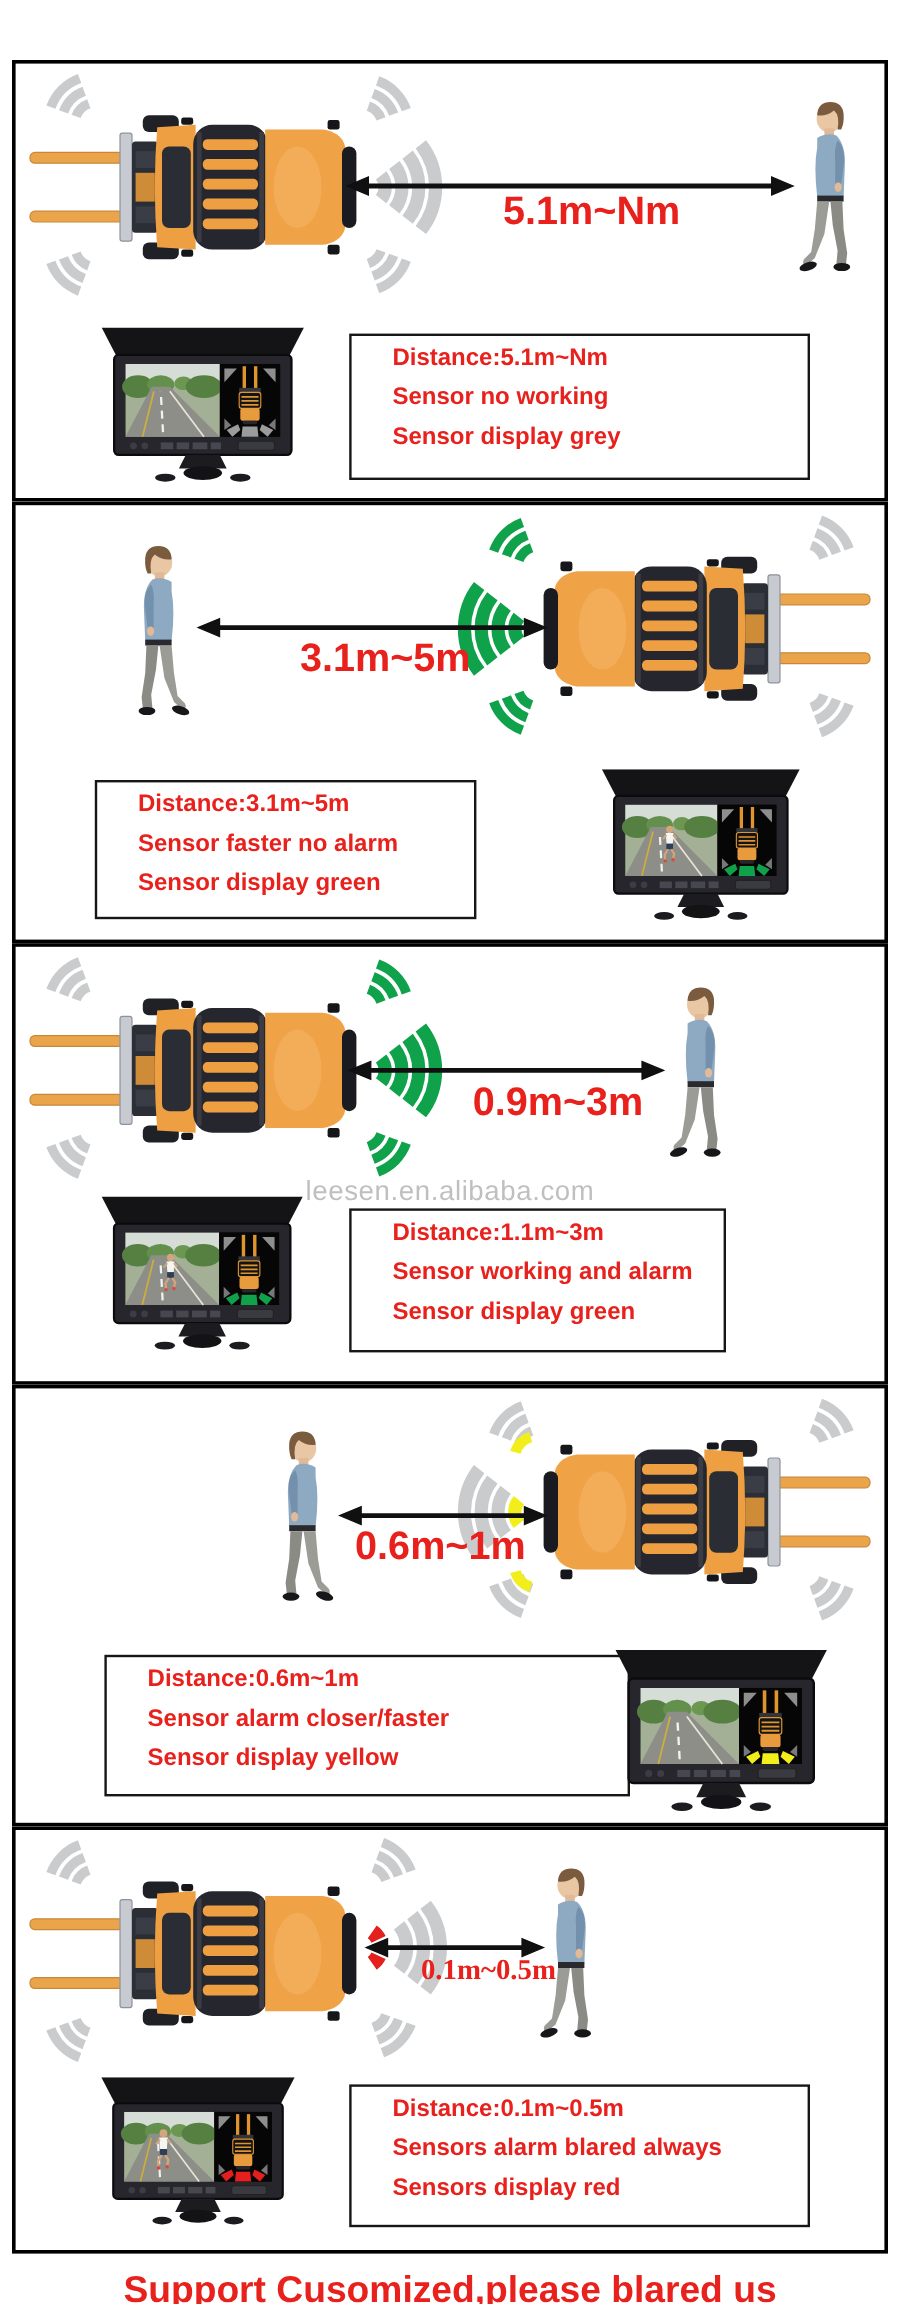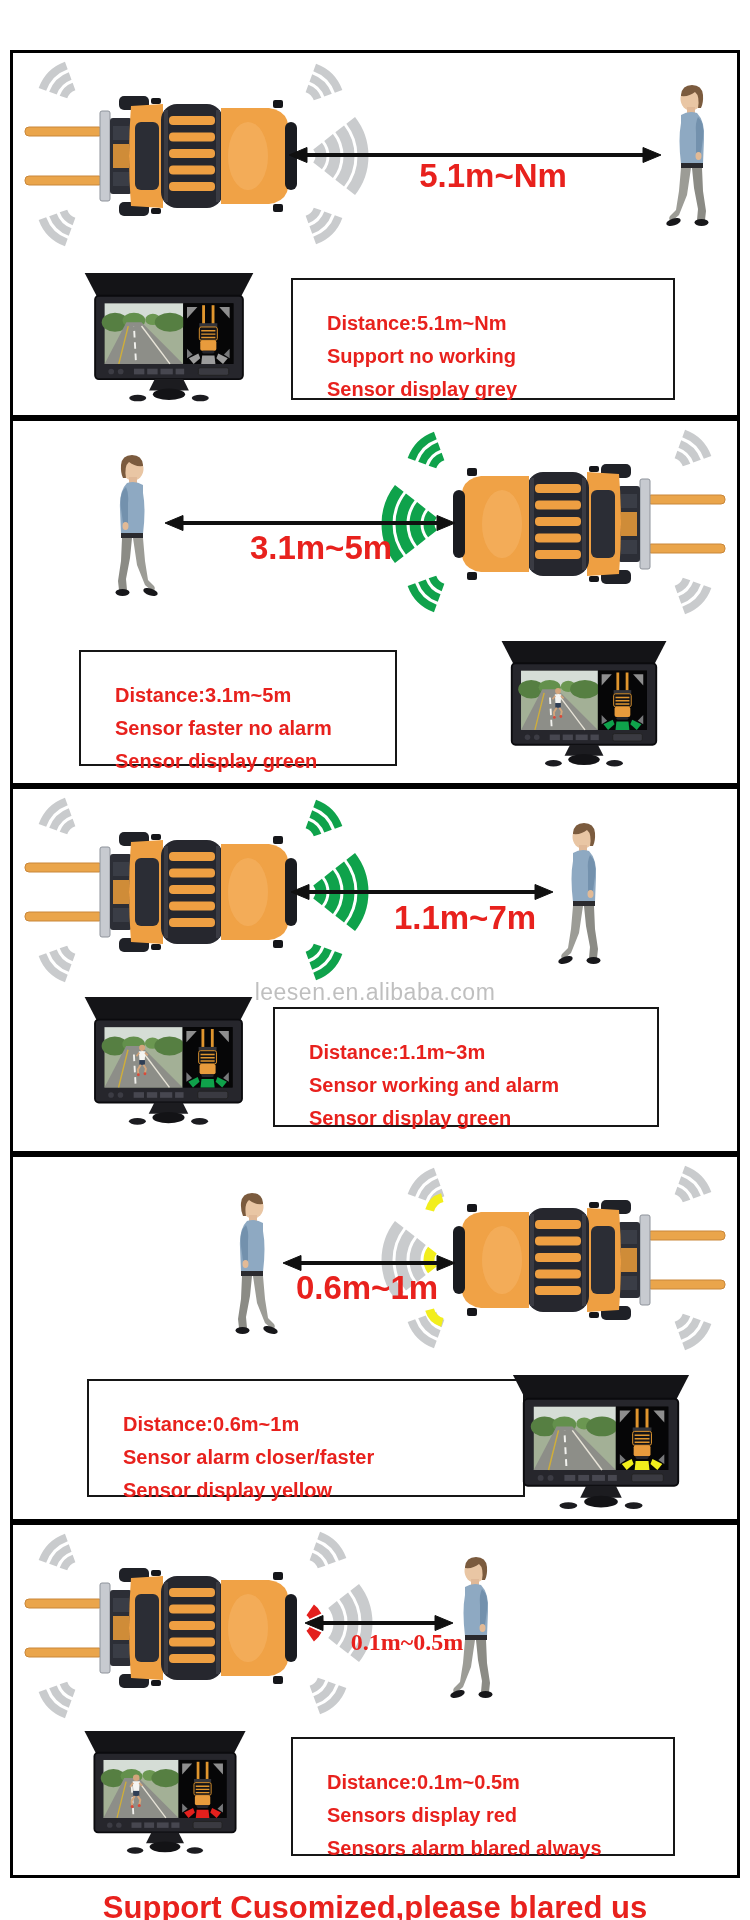--- a/index.html
+++ b/index.html
@@ -7,21 +7,21 @@
         font-family:"Liberation Sans",sans-serif;margin-top:40px;}
   .panels{position:absolute;left:10px;top:10px;width:730px;}
   .panel{position:relative;width:730px;height:368px;border:3px solid #000;
          box-sizing:border-box;background:#fff;}
   .panel.short{height:356px;}
   .scene{position:absolute;left:0;top:0;width:724px;height:362px;display:block;}
   .dlabel{position:absolute;transform:translateX(-50%);color:#e8211d;font-weight:700;
           font-size:33px;line-height:34px;white-space:nowrap;}
   .dlabel.small{font-size:24px;line-height:26px;font-family:Liberation Serif, serif;}
   .textbox{position:absolute;background:#fff;border:2px solid #161616;box-sizing:border-box;
-           padding:32px 8px 0 34px;z-index:2;}
+           padding:7px 8px 0 34px;z-index:2;}
   .tline{color:#e8211d;font-weight:700;font-size:20px;line-height:22px;margin-bottom:11px;
          white-space:nowrap;}
   .monitor{position:absolute;z-index:2;}
   .monitor svg{width:100%;height:auto;display:block;}
   .watermark{position:absolute;left:0;top:190px;width:724px;text-align:center;z-index:3;
              color:#b5b5b5;opacity:.85;font-size:23px;letter-spacing:.5px;}
   .footer{position:absolute;left:0;top:1850px;width:750px;text-align:center;
           color:#e8211d;font-weight:700;font-size:31px;}
 </style>
 </head>
@@ -161,21 +161,21 @@
           <use href="#g-monitor"></use>
           <g fill="#9c9c9c">
             <polygon points="126,85 116,90 121,96 128,90"></polygon>
             <polygon points="130,87 129,96 144,96 143,87"></polygon>
             <polygon points="147,85 157,90 152,96 145,90"></polygon>
           </g>
         </svg>
       </div>
       <div class="textbox" style="left:278px;top:225px;width:384px;height:122px">
         <div class="tline">Distance:5.1m~Nm</div>
-        <div class="tline">Support no working</div>
+        <div class="tline">Sensor no working</div>
         <div class="tline">Sensor display grey</div>
       </div>
     </div>
 
     <div class="panel">
       <svg class="scene" viewBox="0 0 724 362">
         <g transform="translate(724,0) scale(-1,1)">
           <use href="#g-fan-diag" transform="translate(67,-6) scale(-0.8,0.8)" stroke="#c9cbcd"></use>
           <use href="#g-fan-diag" transform="translate(67,208) scale(-0.8,-0.8)" stroke="#c9cbcd"></use>
           <use href="#g-fan-diag" transform="translate(288,-4) scale(0.8)" stroke="#0fa24b"></use>
@@ -229,34 +229,34 @@
           </g>
           <use href="#g-forklift" transform="translate(10,43)"></use>
         </g>
         <use href="#g-person" transform="translate(544,32)"></use>
         <g stroke="#101010" fill="#101010">
           <line x1="294" y1="103" x2="526" y2="103" stroke-width="4"></line>
           <polygon points="278,103 296,95.5 296,110.5"></polygon>
           <polygon points="540,103 522,95.5 522,110.5"></polygon>
         </g>
       </svg>
-      <div class="dlabel" style="left:452px;top:112px">1.1m~7m</div>
+      <div class="dlabel" style="left:452px;top:112px">0.9m~3m</div>
       <div class="watermark">leesen.en.alibaba.com</div>
       <div class="monitor" style="left:66px;top:208px;width:179px">
         <svg viewBox="0 0 190 140">
           <use href="#g-monitor"></use>
           <use href="#g-runner" transform="translate(57,49)"></use>
           <g fill="#0fa24b">
             <polygon points="126,85 116,90 121,96 128,90"></polygon>
             <polygon points="130,87 129,96 144,96 143,87"></polygon>
             <polygon points="147,85 157,90 152,96 145,90"></polygon>
           </g>
         </svg>
       </div>
-      <div class="textbox" style="left:260px;top:218px;width:386px;height:120px">
+      <div class="textbox" style="left:278px;top:218px;width:314px;height:120px">
         <div class="tline">Distance:1.1m~3m</div>
         <div class="tline">Sensor working and alarm</div>
         <div class="tline">Sensor display green</div>
       </div>
     </div>
 
     <div class="panel">
       <svg class="scene" viewBox="0 0 724 362">
         <g transform="translate(724,0) scale(-1,1)">
           <use href="#g-fan-diag" transform="translate(67,-6) scale(-0.8,0.8)" stroke="#c9cbcd"></use>
@@ -335,21 +335,21 @@
           <use href="#g-runner" transform="translate(52,46) scale(1.12)"></use>
           <g fill="#e3201d">
             <polygon points="126,85 116,90 121,96 128,90"></polygon>
             <polygon points="130,87 129,96 144,96 143,87"></polygon>
             <polygon points="147,85 157,90 152,96 145,90"></polygon>
           </g>
         </svg>
       </div>
       <div class="textbox" style="left:278px;top:212px;width:384px;height:119px">
         <div class="tline">Distance:0.1m~0.5m</div>
+        <div class="tline">Sensors alarm blared always</div>
         <div class="tline">Sensors display red</div>
-        <div class="tline">Sensors alarm blared always</div>
       </div>
     </div>
 
   </div>
 
   <div class="footer">Support Cusomized,please blared us</div>
 </div>
 
 </body></html>

